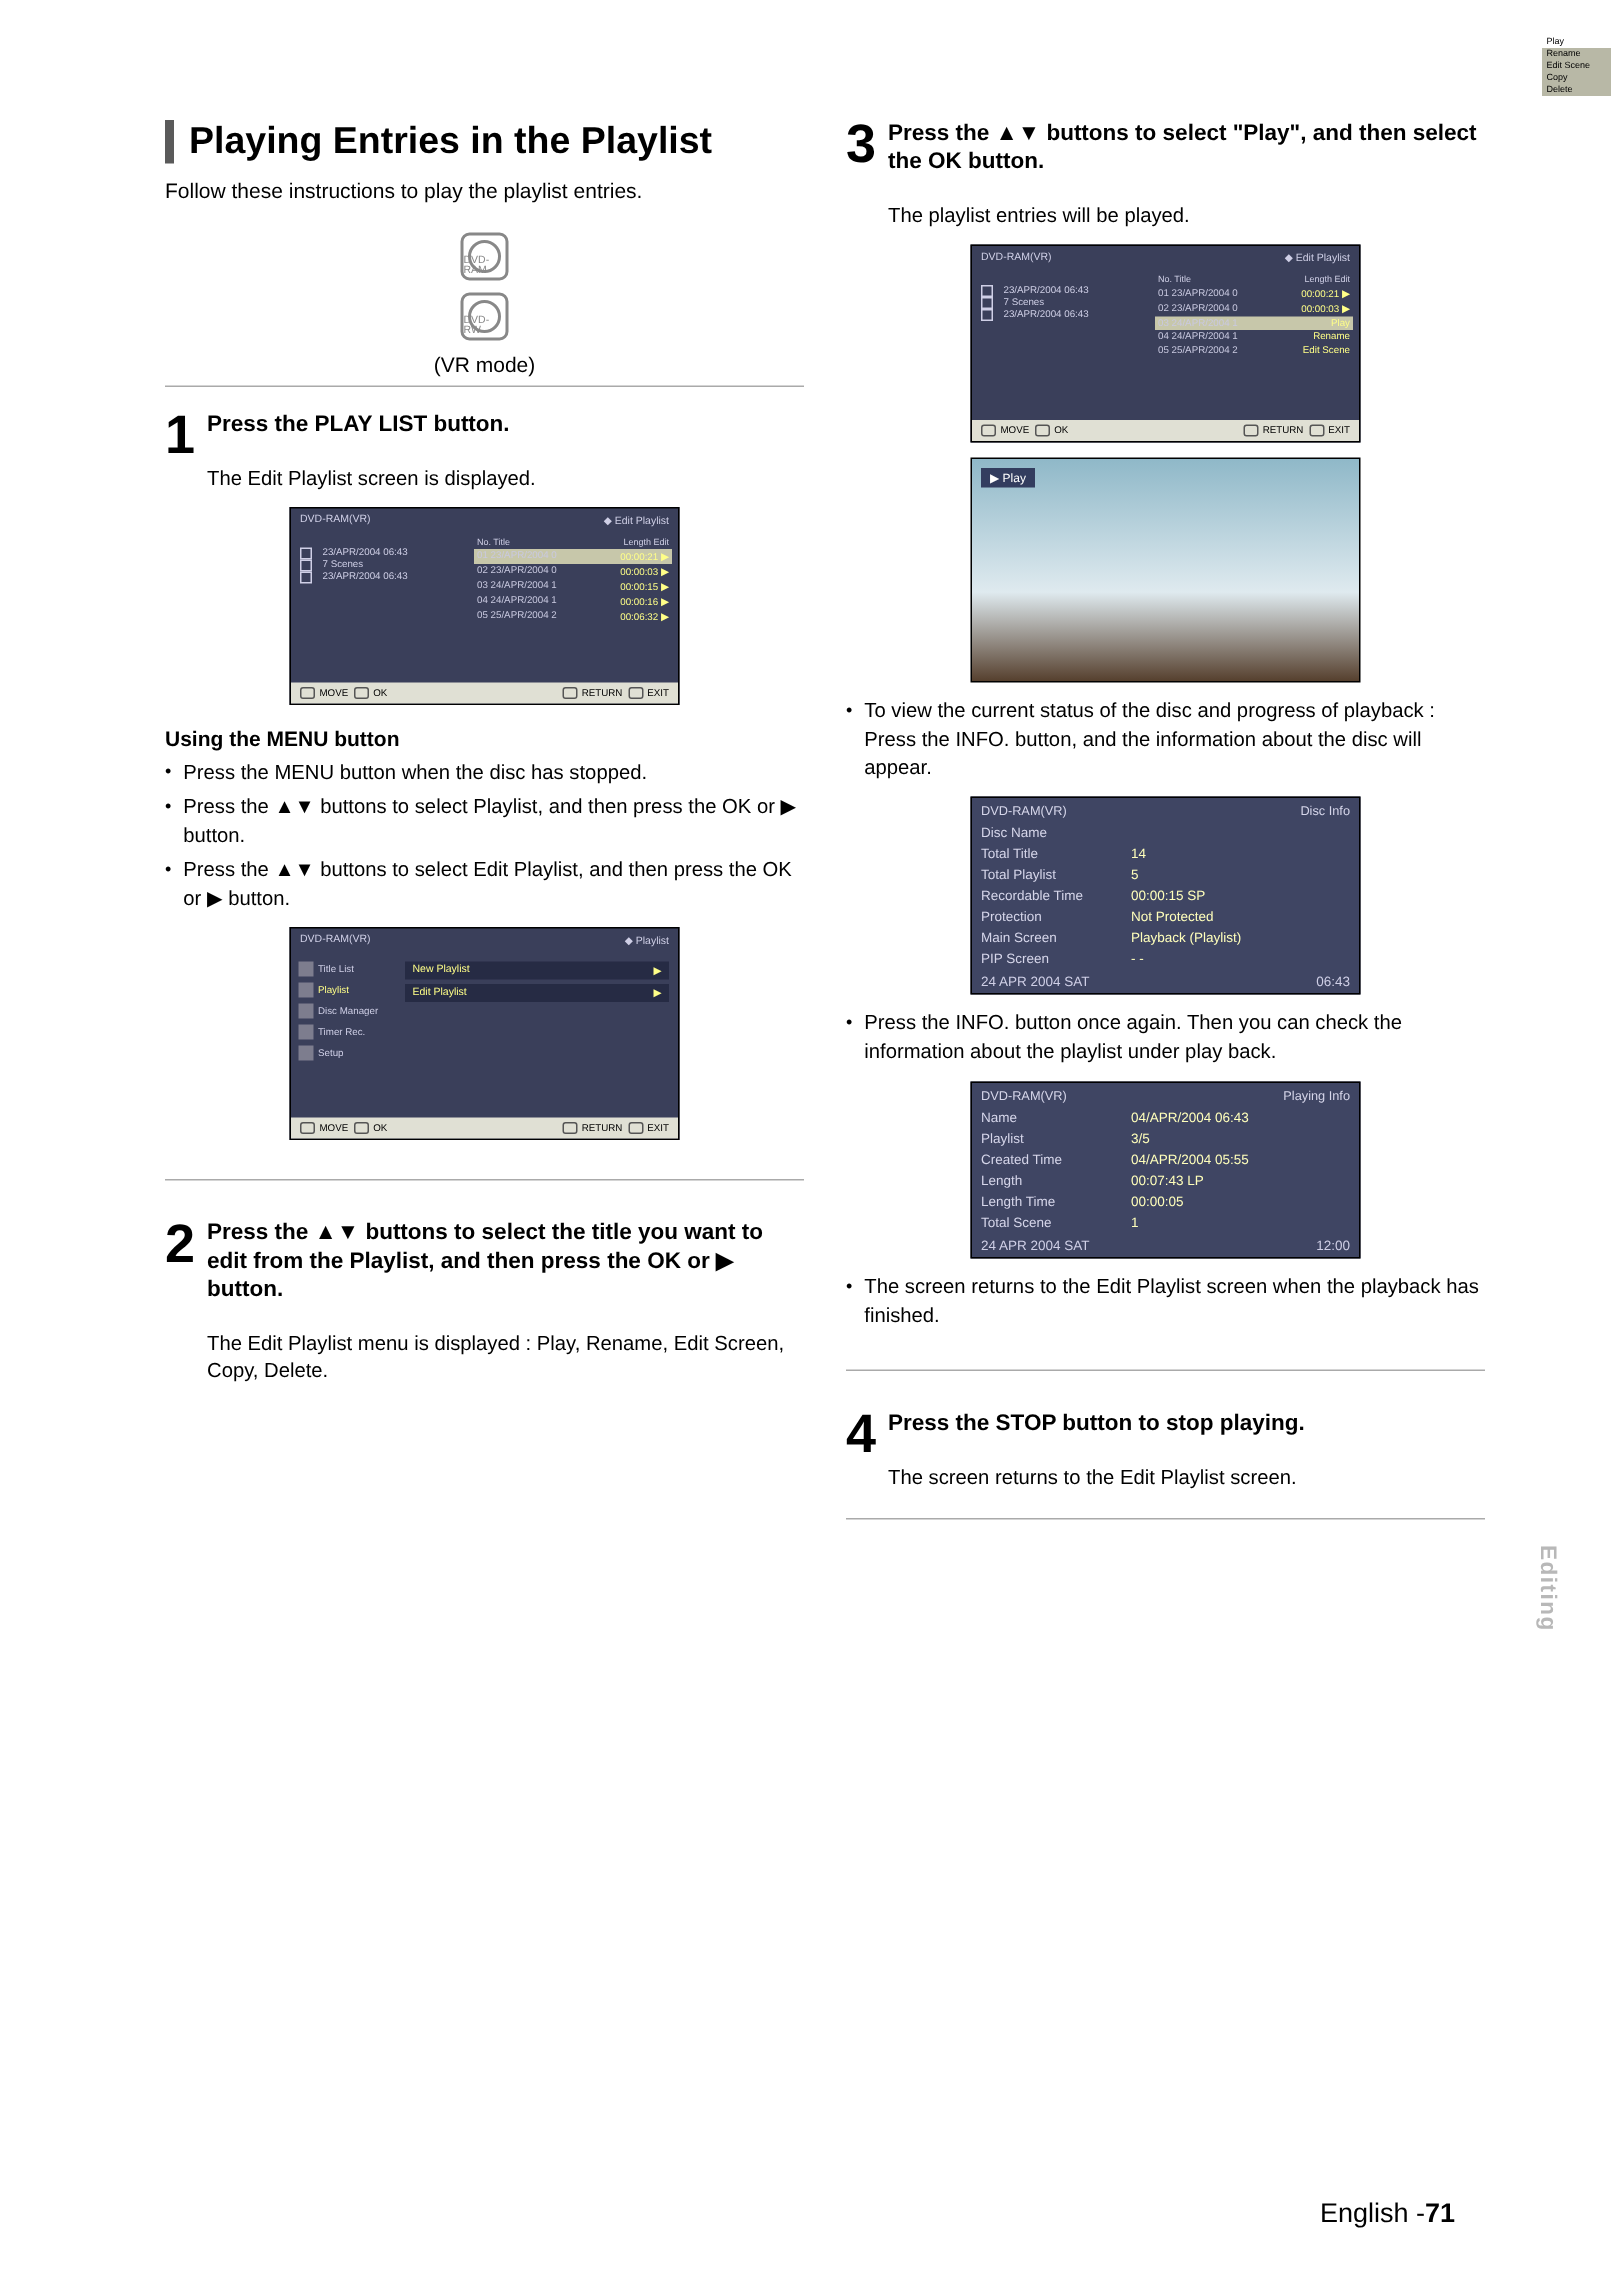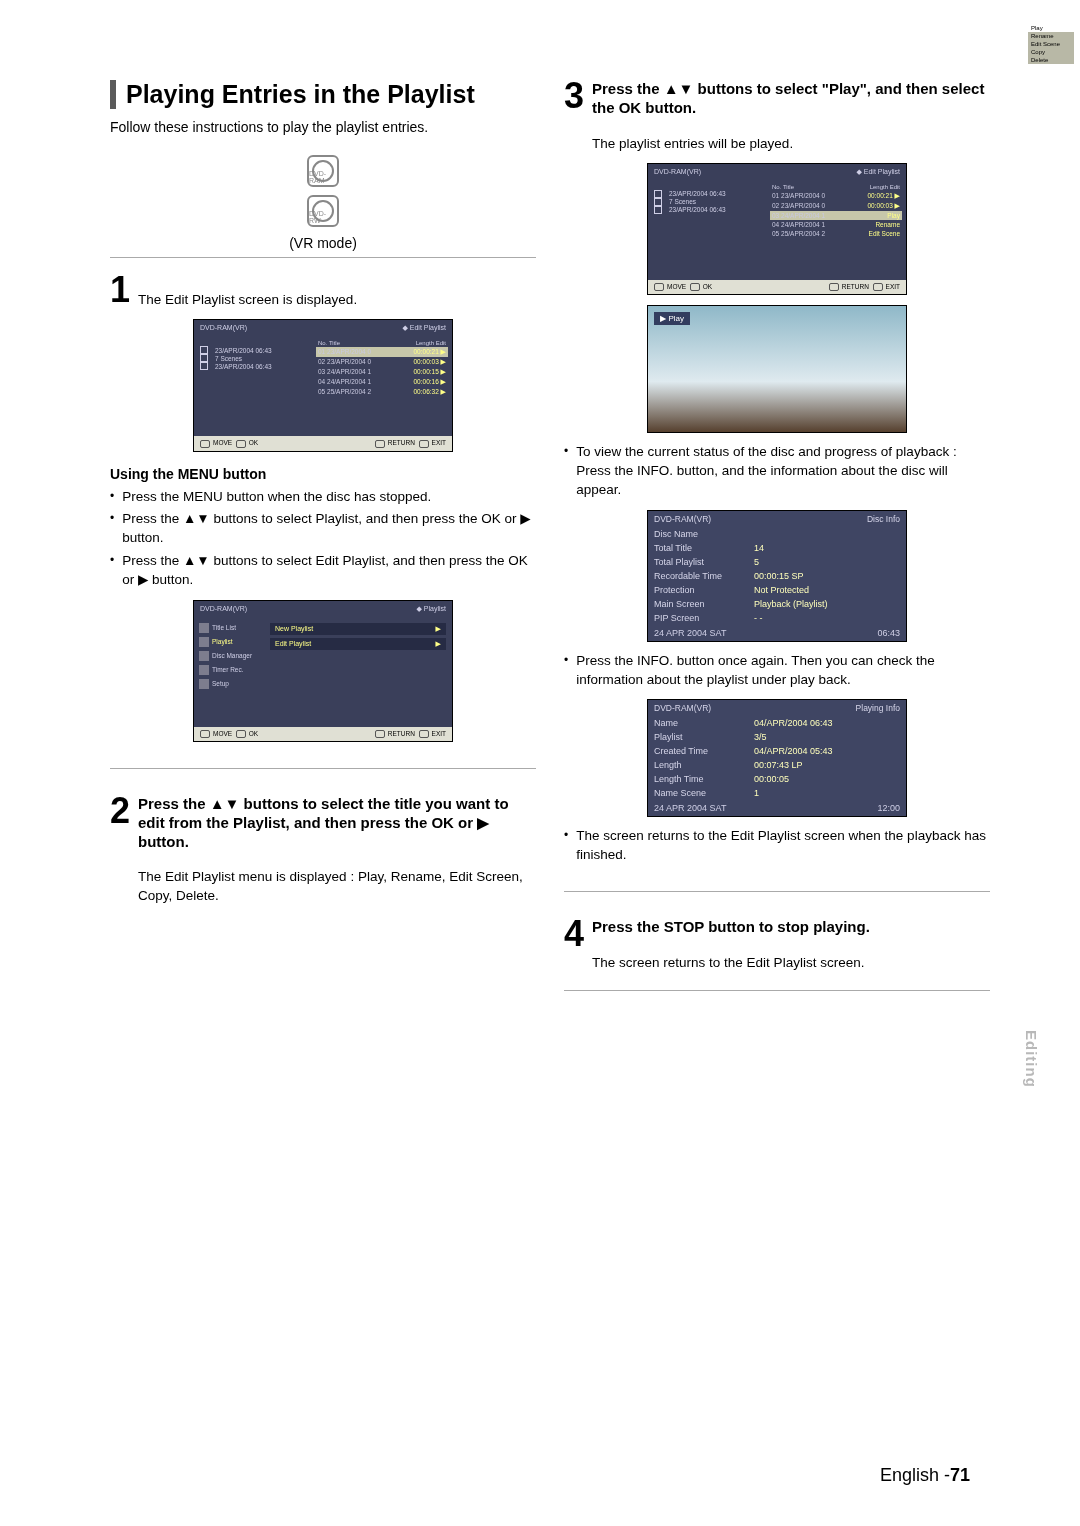--- a/index.html
+++ b/index.html
@@ -56,21 +56,21 @@
   .shot .row .r { color:#ff8; }
   .shot .row.sel { background:#c7c7aa; color:#000; }
   .shot .meta { font-size:6.5px; padding:2px 6px; }
   .shot .meta div { display:flex; align-items:center; gap:4px; }
   .shot .ft { display:flex; justify-content:space-between; padding:3px 6px; background:#e0e0d4; color:#000; font-size:6.5px;}
   .shot .ft span i { display:inline-block; width:10px;height:8px;border:1px solid #555;border-radius:2px;margin-right:3px;vertical-align:middle;}
   .shot .popup { position:absolute; right:6px; top:24px; background:#b8b8a6; color:#000; font-size:6px; width:46px; }
   .shot .popup div { padding:1px 3px; }
   .shot .popup .hi { background:#fff; }
   .playimg {
-    width:260px; height:128px; margin:10px auto; background:linear-gradient(#8fb8c8,#dfeaef 60%,#56402e);
+    width:260px; height:150px; margin:10px auto; background:linear-gradient(#8fb8c8,#dfeaef 60%,#56402e);
     position:relative; border:1px solid #000;
   }
   .playtag { position:absolute; top:6px; left:6px; background:#333d5f; color:#fff; font-size:8px; padding:2px 6px; }
   .info-table {
     width:260px; margin: 10px auto; background:#3f4563; font-size:9px; color:#d6d6ea; border:1px solid #000;
   }
   .info-table .tt { display:flex; justify-content:space-between; padding:3px 6px; font-size:8.5px;}
   .info-table .irow { display:flex; }
   .info-table .irow .k { width:100px; padding:2px 6px; }
   .info-table .irow .v { flex:1; padding:2px 6px; color:#ffb; }
@@ -104,20 +104,21 @@
         </div>
       <div class="disc-icon">
           <span>DVD-RW</span>
         </div>
       <span class="vr-text">(VR mode)</span>
     </div>
 
     <div class="step">
       <div class="step-num">1</div>
       <div class="step-body">
+        <div class="step-head">Press the PLAY LIST button.</div>
         <div class="step-desc">The Edit Playlist screen is displayed.</div>
       </div>
     </div>
 
     <div class="shot">
       <div class="top">
         <span>DVD-RAM(VR)</span>
         <span>◆ <span>Edit Playlist</span></span>
       </div>
       <div class="body">
@@ -369,32 +370,32 @@
       <div class="irow">
           <span class="k">Name</span>
           <span class="v">04/APR/2004 06:43</span>
         </div>
       <div class="irow">
           <span class="k">Playlist</span>
           <span class="v">3/5</span>
         </div>
       <div class="irow">
           <span class="k">Created Time</span>
-          <span class="v">04/APR/2004 05:43</span>
+          <span class="v">04/APR/2004 05:55</span>
         </div>
       <div class="irow">
           <span class="k">Length</span>
           <span class="v">00:07:43 LP</span>
         </div>
       <div class="irow">
           <span class="k">Length Time</span>
           <span class="v">00:00:05</span>
         </div>
       <div class="irow">
-          <span class="k">Name Scene</span>
+          <span class="k">Total Scene</span>
           <span class="v">1</span>
         </div>
       <div class="ftl">
           <span>24 APR 2004 SAT</span>
           <span>12:00</span>
         </div>
     </div>
 
     <div class="bul">
         <span>The screen returns to the Edit Playlist screen when the playback has finished.</span>

